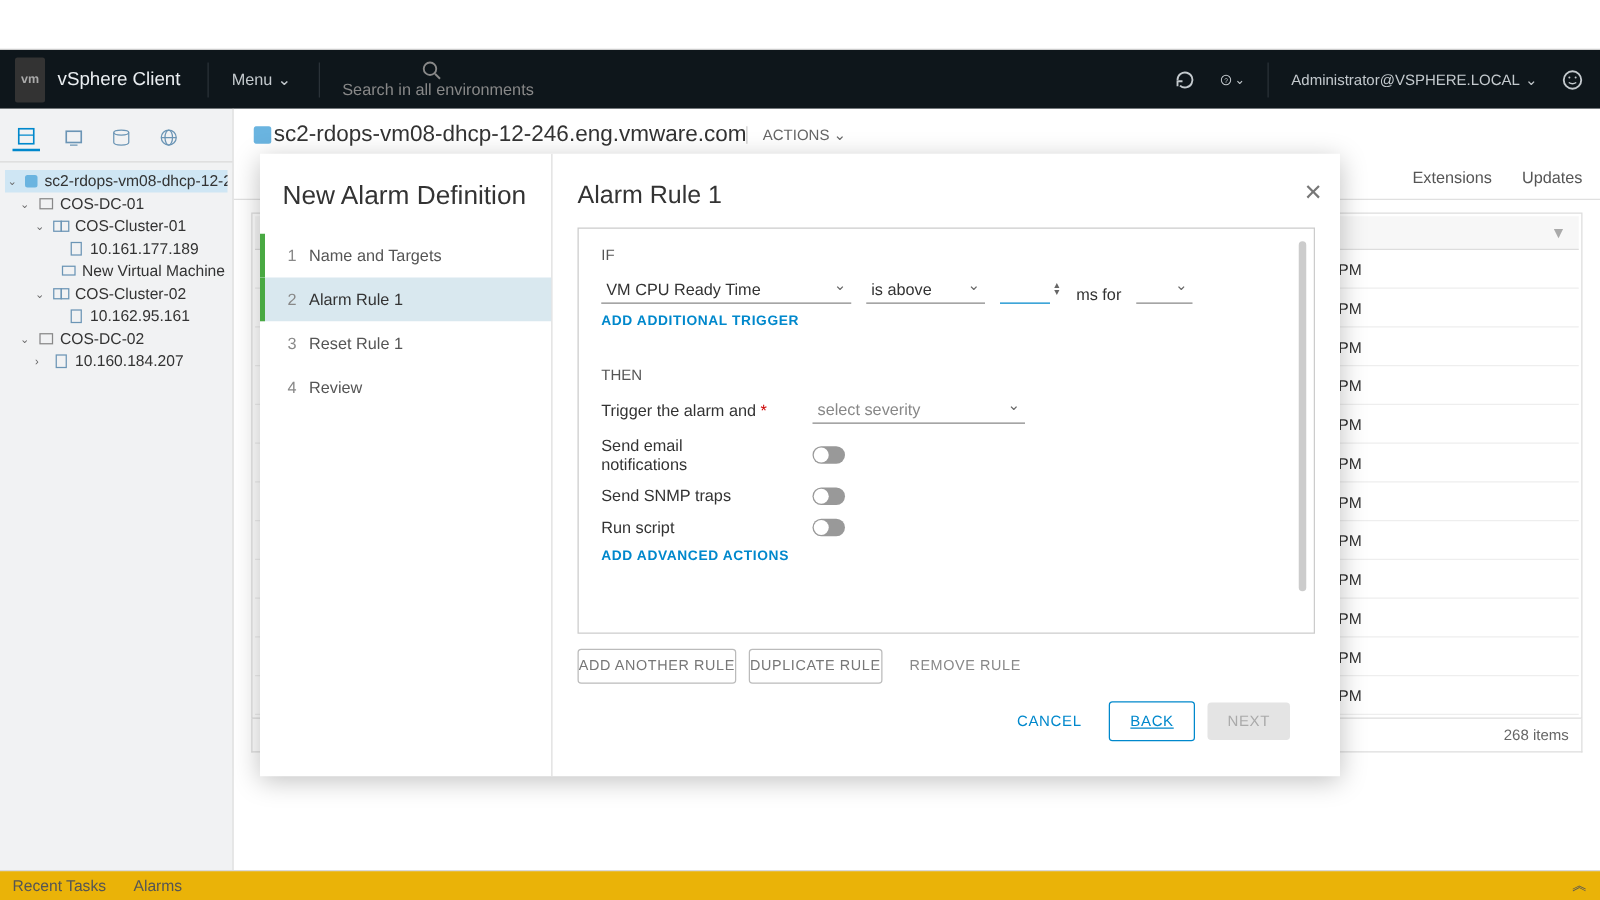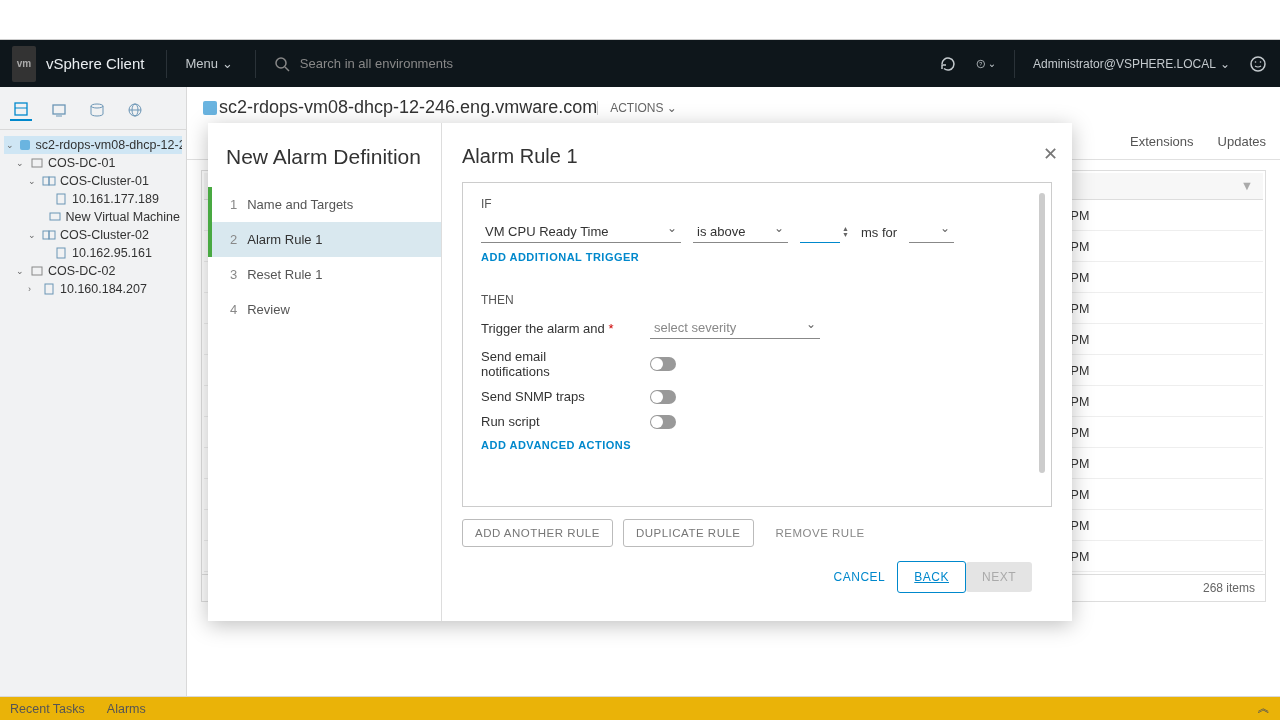--- a/index.html
+++ b/index.html
@@ -6,21 +6,21 @@
 body { background: #f3f3f3; width: 1280px; height: 720px; overflow: hidden; position: relative; }
 
 
 .browser-chrome { height: 40px; background: #fff; border-bottom: 1px solid #ccc; }
 
 
 .header { height: 47px; background: #0e161b; color: #d0d5d9; display: flex; align-items: center; padding: 0 12px; }
 .vm-logo { width: 24px; height: 36px; background: #333; color: #aaa; display: flex; align-items: center; justify-content: center; font-size: 10px; font-weight: bold; border-radius: 2px; margin-right: 10px; }
 .app-title { font-size: 15px; color: #eaeef1; margin-right: 22px; }
 .menu-link { font-size: 13px; color: #c3c9cd; margin-right: 22px; cursor: pointer; display: flex; align-items: center; gap: 4px; }
-.search-wrap { display: flex; align-items: center; color: #888; font-size: 13px; }
+.search-wrap { display: flex; align-items: center; color: #888; font-size: 13px; flex-direction: column; }
 .search-wrap .sicon { margin-right: 10px; }
 .header-right { margin-left: auto; display: flex; align-items: center; gap: 18px; color: #c3c9cd; }
 .header-icon { width: 20px; height: 20px; display: flex; align-items: center; justify-content: center; cursor: pointer; }
 .user-link { font-size: 12px; display: flex; align-items: center; gap: 4px; cursor: pointer; }
 
 
 .main { display: flex; height: calc(100% - 40px - 47px - 24px); }
 .sidebar { width: 187px; background: #f1f2f3; border-right: 1px solid #d9d9d9; padding-top: 8px; }
 .side-tabs { display: flex; gap: 16px; padding: 4px 10px 8px 10px; border-bottom: 1px solid #d9d9d9; }
 .side-tab { width: 22px; height: 22px; display: flex; align-items: center; justify-content: center; cursor: pointer; }
@@ -62,40 +62,40 @@
 .step { display: flex; align-items: center; gap: 10px; padding: 10px 18px; font-size: 13px; color: #555; cursor: pointer; border-left: 4px solid transparent; }
 .step.active { background: #d9e8ef; border-left-color: #49a942; color: #333; }
 .step.done { border-left-color: #49a942; }
 .step-num { color: #888; }
 
 .modal-right { flex: 1; display: flex; flex-direction: column; padding: 22px 20px 14px 20px; position: relative; }
 .right-title { font-size: 20px; font-weight: 300; color: #333; }
 .close-x { position: absolute; top: 20px; right: 14px; cursor: pointer; color: #777; font-size: 18px; }
 .rule-box { border: 1px solid #ccc; margin-top: 14px; padding: 14px 18px 18px 18px; flex: 1; overflow-y: auto; position: relative; }
 .section-label { font-size: 12px; color: #555; margin-bottom: 10px; }
-.trigger-row { display: flex; align-items: center; gap: 12px; font-size: 13px; color: #333; margin-bottom: 8px; }
+.trigger-row { display: flex; align-items: flex-end; gap: 12px; font-size: 13px; color: #333; margin-bottom: 8px; }
 .dd { border: none; border-bottom: 1px solid #888; padding: 3px 20px 3px 4px; font-size: 13px; color: #333; background: transparent; appearance: none; position: relative; }
 .dd-wrap { position: relative; display: inline-block; }
 .dd-wrap::after { content: "⌄"; position: absolute; right: 4px; top: 0px; font-size: 12px; color: #666; pointer-events: none; }
 .num-input { width: 40px; border: none; border-bottom: 1px solid #0088cc; padding: 3px 2px; font-size: 13px; text-align: center; }
 .num-spin { display: flex; flex-direction: column; font-size: 7px; color: #666; line-height: 6px; cursor: pointer; }
 .link-btn { color: #0088cc; font-size: 11px; font-weight: 600; letter-spacing: 0.5px; cursor: pointer; }
 .then-block { margin-top: 30px; }
 .field-row { display: flex; align-items: center; gap: 34px; font-size: 13px; color: #333; margin: 10px 0; }
 .field-row .lbl { width: 135px; }
 .req { color: #c00; }
 .sev-dd { width: 170px; color: #888; }
 .toggle { width: 26px; height: 14px; background: #999; border-radius: 8px; position: relative; cursor: pointer; }
 .toggle::after { content: ""; position: absolute; width: 12px; height: 12px; background: #fff; border-radius: 50%; top: 1px; left: 1px; }
 
 .rule-actions { display: flex; gap: 10px; margin-top: 12px; }
-.btn-outline { border: 1px solid #bbb; background: #fff; padding: 7px 12px; font-size: 11.5px; color: #777; letter-spacing: 0.5px; cursor: pointer; border-radius: 3px; }
+.btn-outline { border: 1px solid #bbb; background: #fff; padding: 7px 0; font-size: 11.5px; color: #777; letter-spacing: 0.5px; cursor: pointer; border-radius: 3px; }
 .btn-flat { border: none; background: none; padding: 7px 12px; font-size: 11.5px; color: #888; letter-spacing: 0.5px; cursor: pointer; }
 
-.modal-footer { display: flex; justify-content: flex-end; padding: 14px 20px; align-items: center; }
+.modal-footer { display: flex; justify-content: flex-end; gap: 10px; padding: 14px 20px; align-items: center; }
 .btn-cancel { border: none; background: none; color: #0088cc; font-size: 12px; letter-spacing: 0.5px; cursor: pointer; padding: 8px 12px; }
 .btn-back { border: 1px solid #0088cc; background: #fff; color: #0088cc; font-size: 12px; letter-spacing: 0.5px; cursor: pointer; padding: 8px 16px; border-radius: 3px; text-decoration: underline; }
 .btn-next { border: none; background: #e4e4e4; color: #aaa; font-size: 12px; letter-spacing: 0.5px; padding: 8px 16px; border-radius: 3px; }
 
 svg { display: block; }
 .scrollbar-shadow { position: absolute; right: 6px; top: 10px; width: 6px; height: 280px; background: #ccc; border-radius: 3px; }
 </style>
 </head>
 <body>
 

